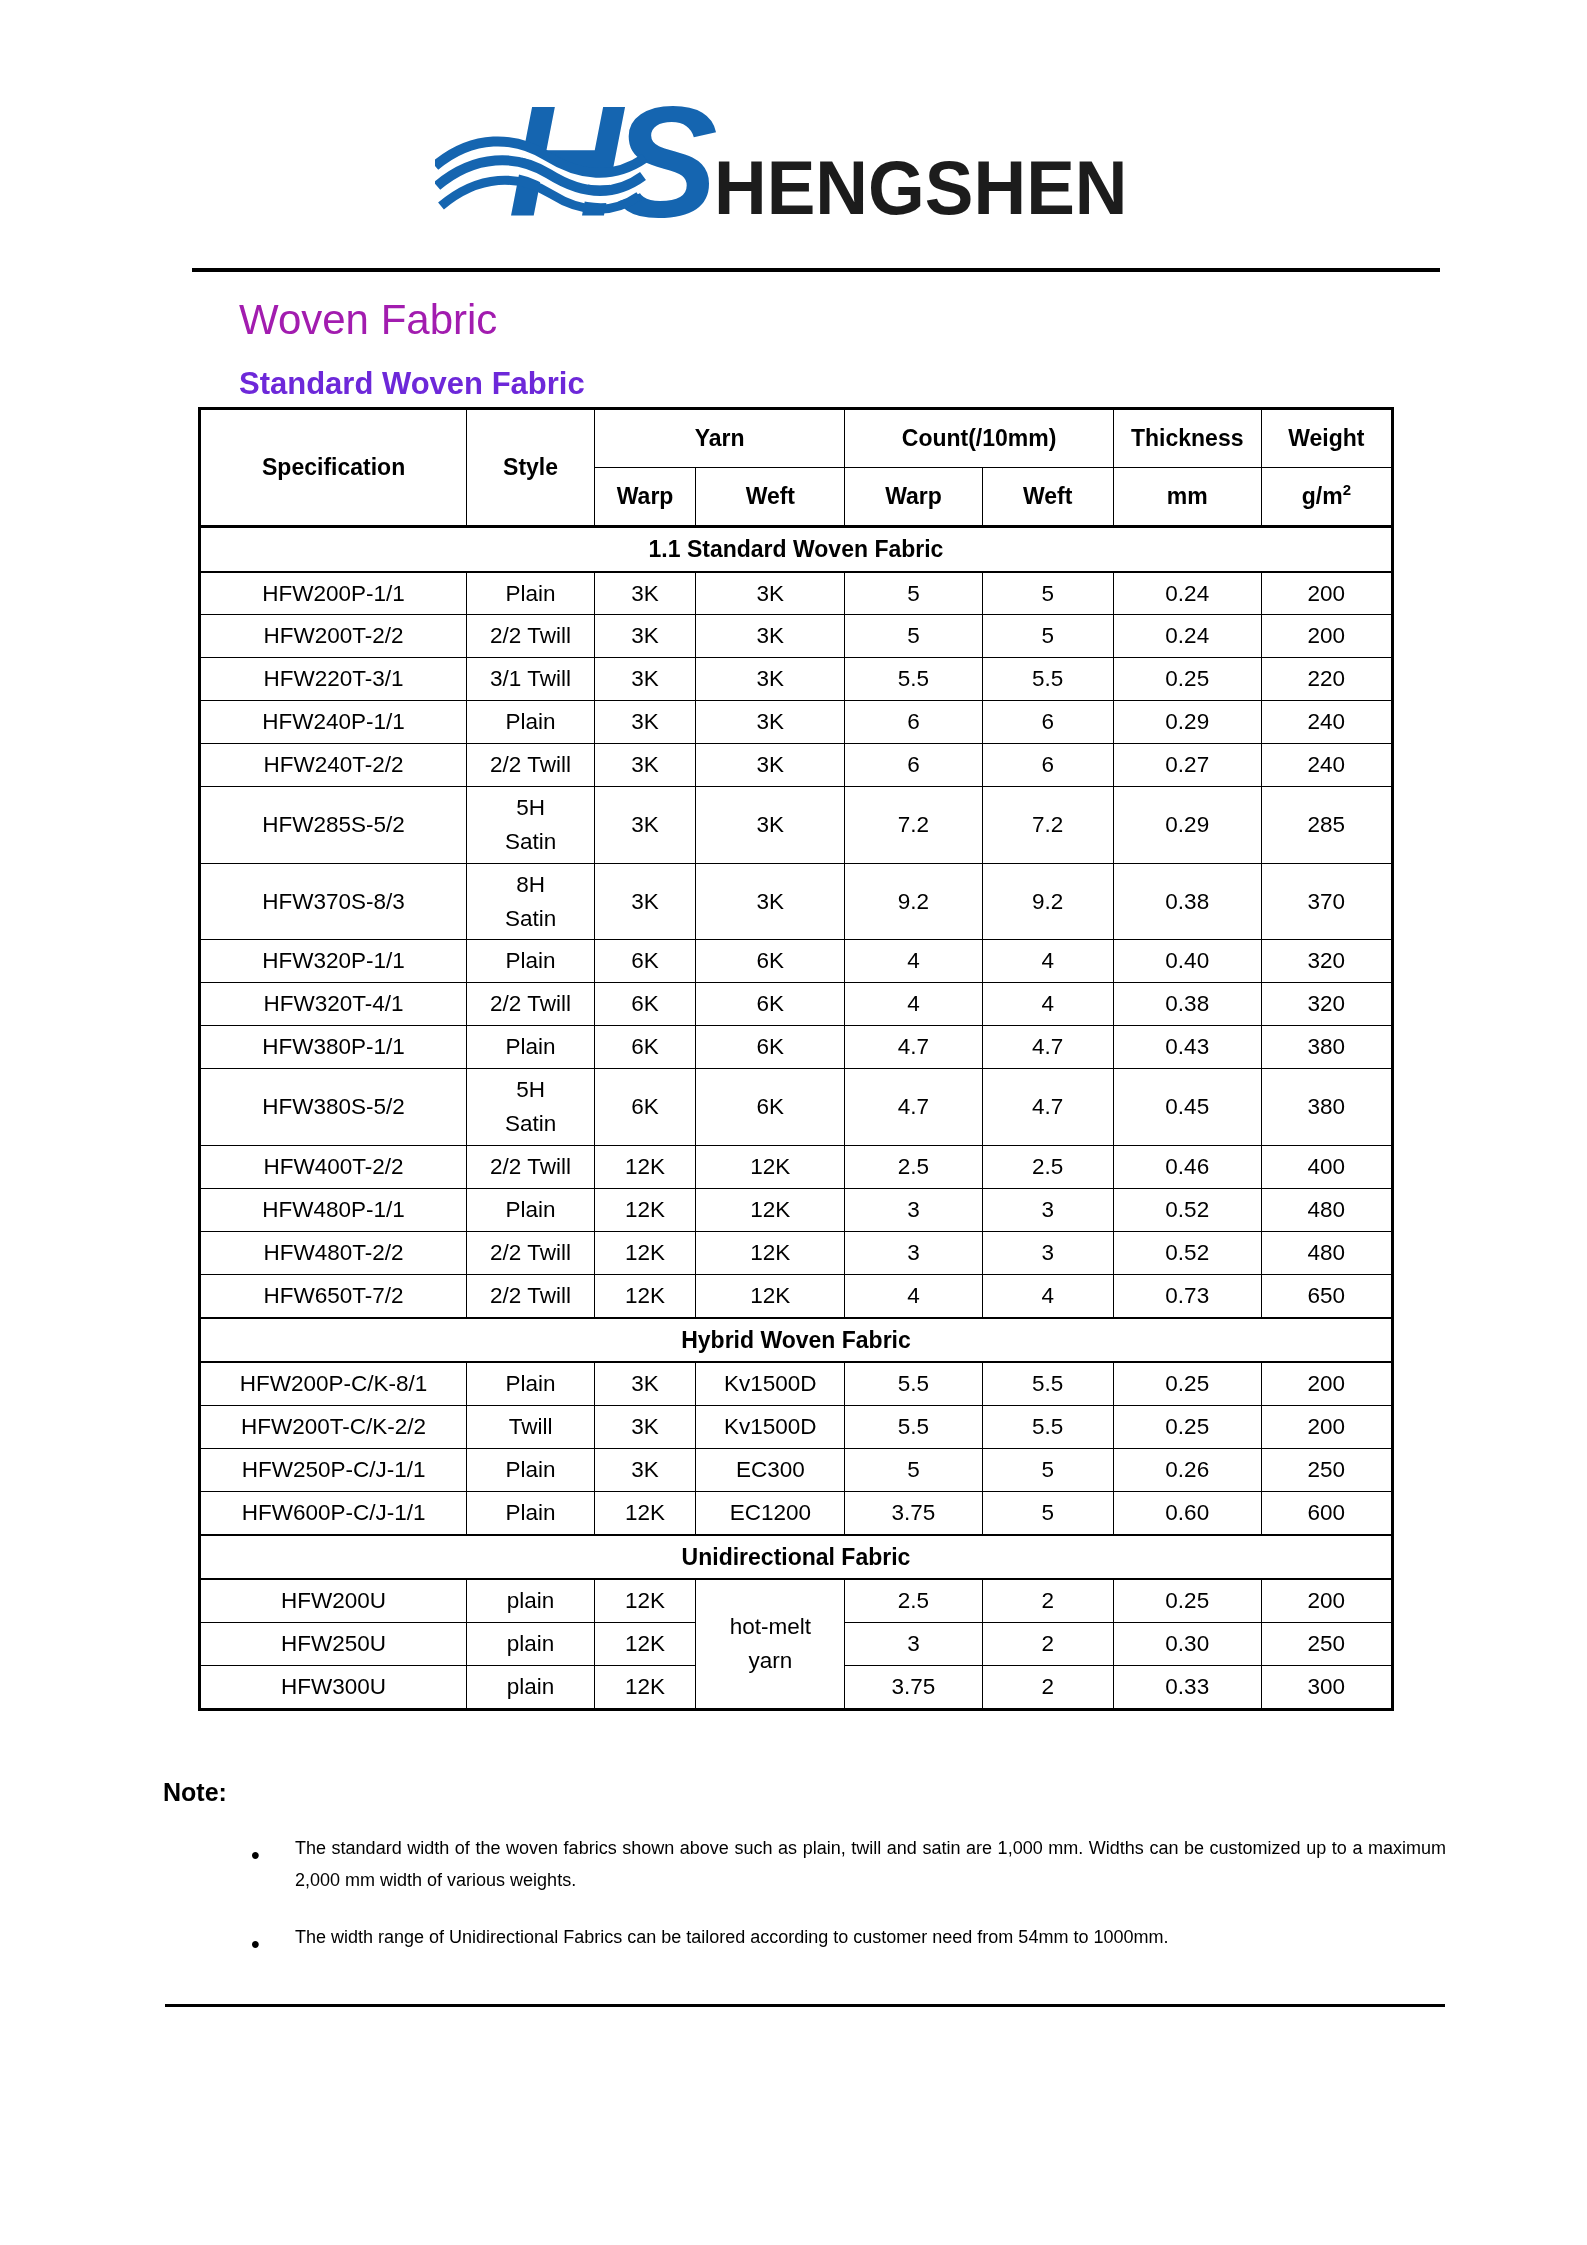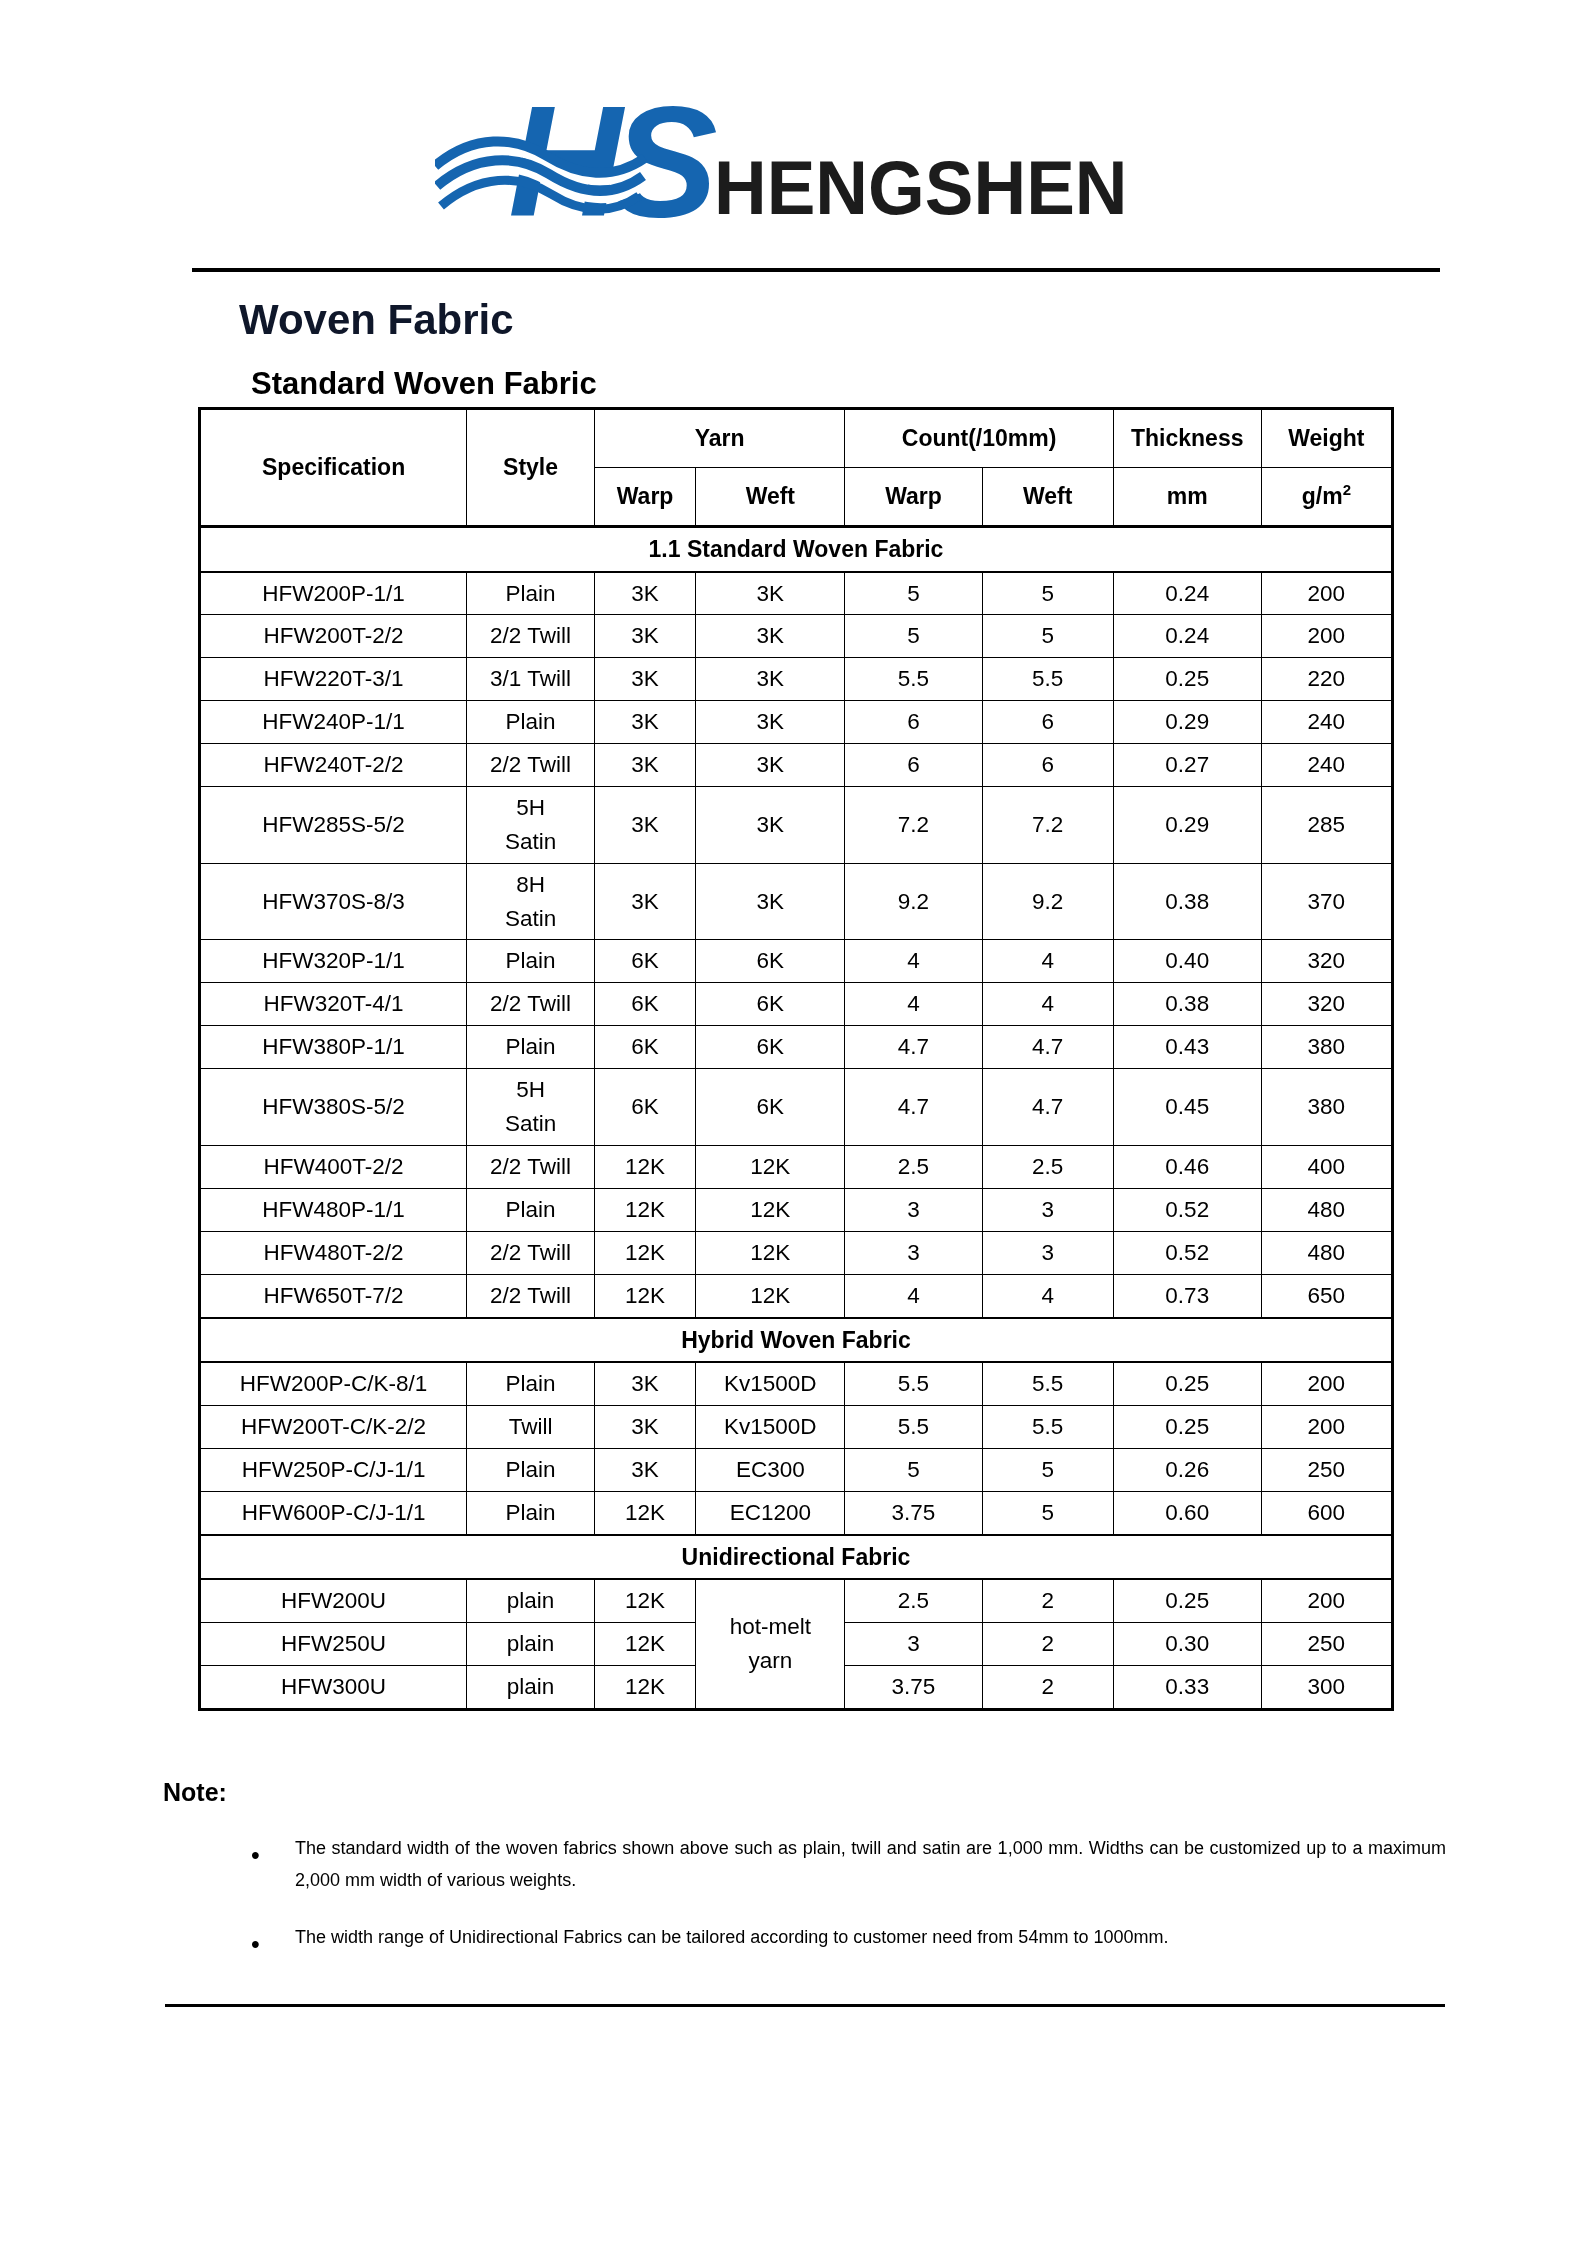--- a/index.html
+++ b/index.html
@@ -69,31 +69,30 @@
     height: 4px;
     background: #000;
   }
 
   
   .doc-title {
     position: absolute;
     top: 296px;
     left: 239px;
     font-size: 42px;
-    font-weight: bold;
-    color: #0f172a;
+    font-weight: normal;
+    color: #a21caf;
   }
   .doc-subtitle {
     position: absolute;
     top: 366px;
     left: 239px;
     font-size: 31px;
     font-weight: bold;
-    color: #000000;
-    margin-left: 12px;
+    color: #6d28d9;
   }
 
   
   .table-wrap {
     position: absolute;
     top: 407px;
     left: 198px;
     width: 1196px;
   }
   table.spec-table {

